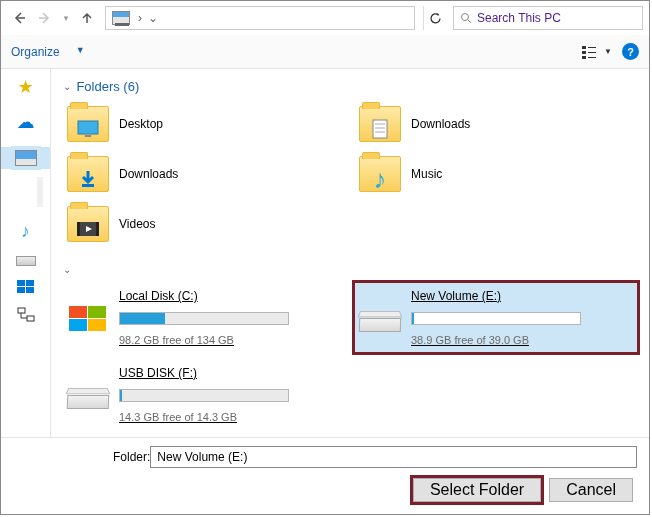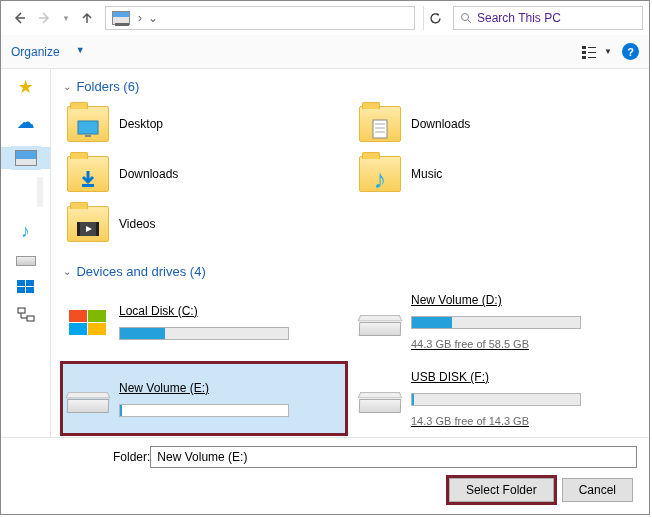--- a/index.html
+++ b/index.html
@@ -63,21 +63,21 @@
   .win-logo .q1 { background:#f25022; left:2px; top:2px; }
   .win-logo .q2 { background:#7fba00; left:21px; top:2px; }
   .win-logo .q3 { background:#00a4ef; left:2px; top:15px; }
   .win-logo .q4 { background:#ffb900; left:21px; top:15px; }
 
   .footer { border-top: 1px solid #e5e5e5; padding: 8px 12px 12px 12px; display:flex; flex-direction:column; gap:10px; }
   .folder-row { display:flex; align-items:center; gap:0; padding-left:100px; }
   .folder-row label { font-size:12px; }
   .folder-input { flex:1; height:22px; border:1px solid #888; padding:0 6px; font-size:12px; }
   .btn-row { display:flex; gap:8px; justify-content:flex-end; padding-right:4px; }
-  .btn { height:24px; padding: 0 16px; border:1px solid #adadad; background:#e1e1e1; font-size:12px; display:flex; align-items:center; }
+  .btn { height:24px; padding: 0 16px; border:1px solid #adadad; background:#e1e1e1; font-size:16px; display:flex; align-items:center; }
   .btn.primary { outline: 3px solid #7a1f2b; }
 </style>
 </head>
 <body>
 
 <div class="dialog">
 
 
   <div class="navbar">
     <div class="nav-btn">
@@ -223,68 +223,56 @@
                   <path d="M9 6 L15 9 L9 12 Z" fill="#fff"></path>
                 </svg>
               </div>
             </div>
           <span>Videos</span>
         </div>
       </div>
 
       <div class="section-hdr">
         <span class="chev">⌄</span>
-        <span>Devices and drives (4)</span>
       </div>
       <div class="drives-grid">
         <div class="drive-item">
           <div class="drive-ico win-logo" style="position:relative;">
             <div class="q q1"></div>
               <div class="q q2"></div>
               <div class="q q3"></div>
               <div class="q q4"></div>
           </div>
           <div class="drive-info">
             <span>Local Disk (C:)</span>
             <div class="drive-bar">
                 <div class="fill" style="width:27%"></div>
               </div>
+            <span class="drive-free">98.2 GB free of 134 GB</span>
+          </div>
+        </div>
+        <div class="drive-item selected highlighted">
+          <div class="drive-ico">
+              <div class="dtop"></div>
+              <div class="dbody"></div>
+            </div>
+          <div class="drive-info">
+            <span>New Volume (E:)</span>
+            <div class="drive-bar" style="background:#fff;">
+                <div class="fill" style="width:1%"></div>
+              </div>
+            <span class="drive-free">38.9 GB free of 39.0 GB</span>
           </div>
         </div>
         <div class="drive-item">
           <div class="drive-ico">
               <div class="dtop"></div>
               <div class="dbody"></div>
             </div>
           <div class="drive-info">
-            <span>New Volume (D:)</span>
-            <div class="drive-bar">
-                <div class="fill" style="width:24%"></div>
-              </div>
-            <span class="drive-free">44.3 GB free of 58.5 GB</span>
-          </div>
-        </div>
-        <div class="drive-item selected highlighted">
-          <div class="drive-ico">
-              <div class="dtop"></div>
-              <div class="dbody"></div>
-            </div>
-          <div class="drive-info">
-            <span>New Volume (E:)</span>
-            <div class="drive-bar" style="background:#fff;">
-                <div class="fill" style="width:1%"></div>
-              </div>
-          </div>
-        </div>
-        <div class="drive-item">
-          <div class="drive-ico">
-              <div class="dtop"></div>
-              <div class="dbody"></div>
-            </div>
-          <div class="drive-info">
             <span>USB DISK (F:)</span>
             <div class="drive-bar">
                 <div class="fill" style="width:1%"></div>
               </div>
             <span class="drive-free">14.3 GB free of 14.3 GB</span>
           </div>
         </div>
       </div>
     </div>
   </div>

